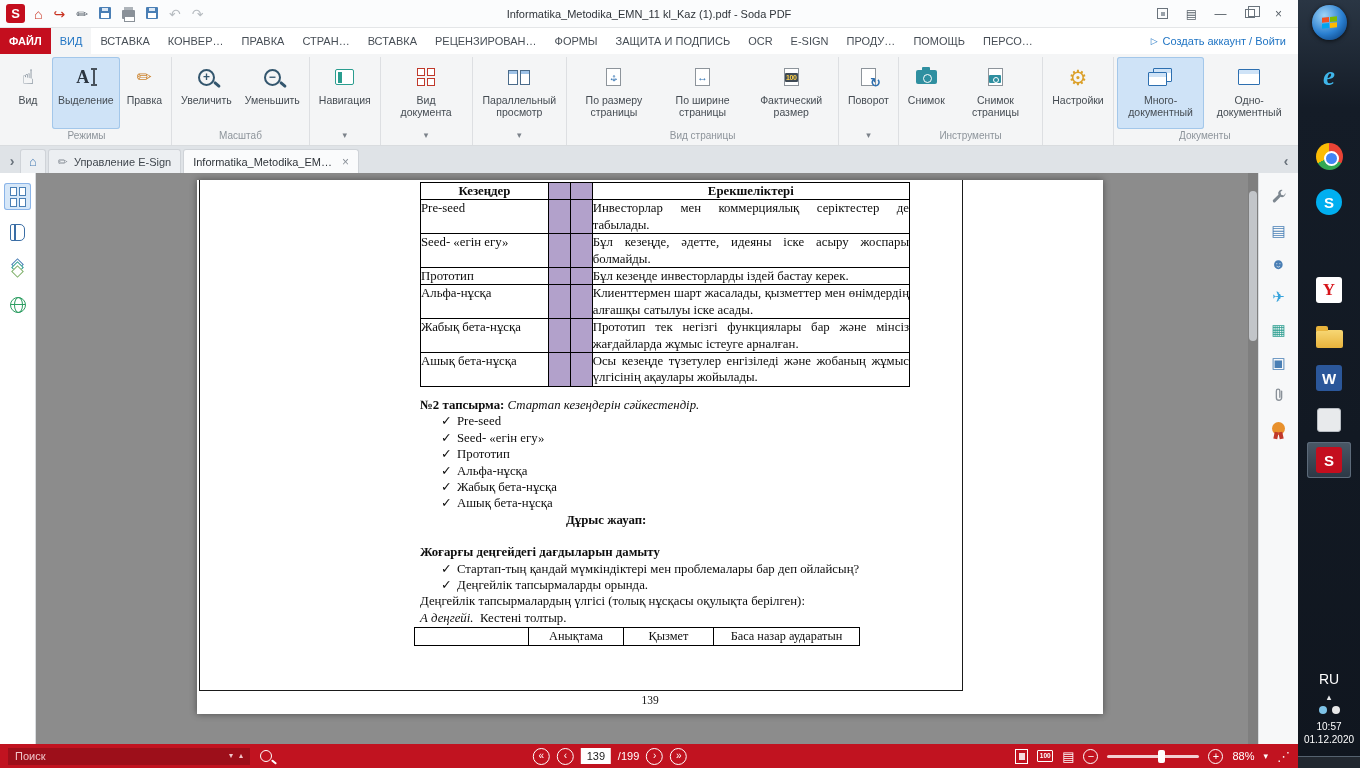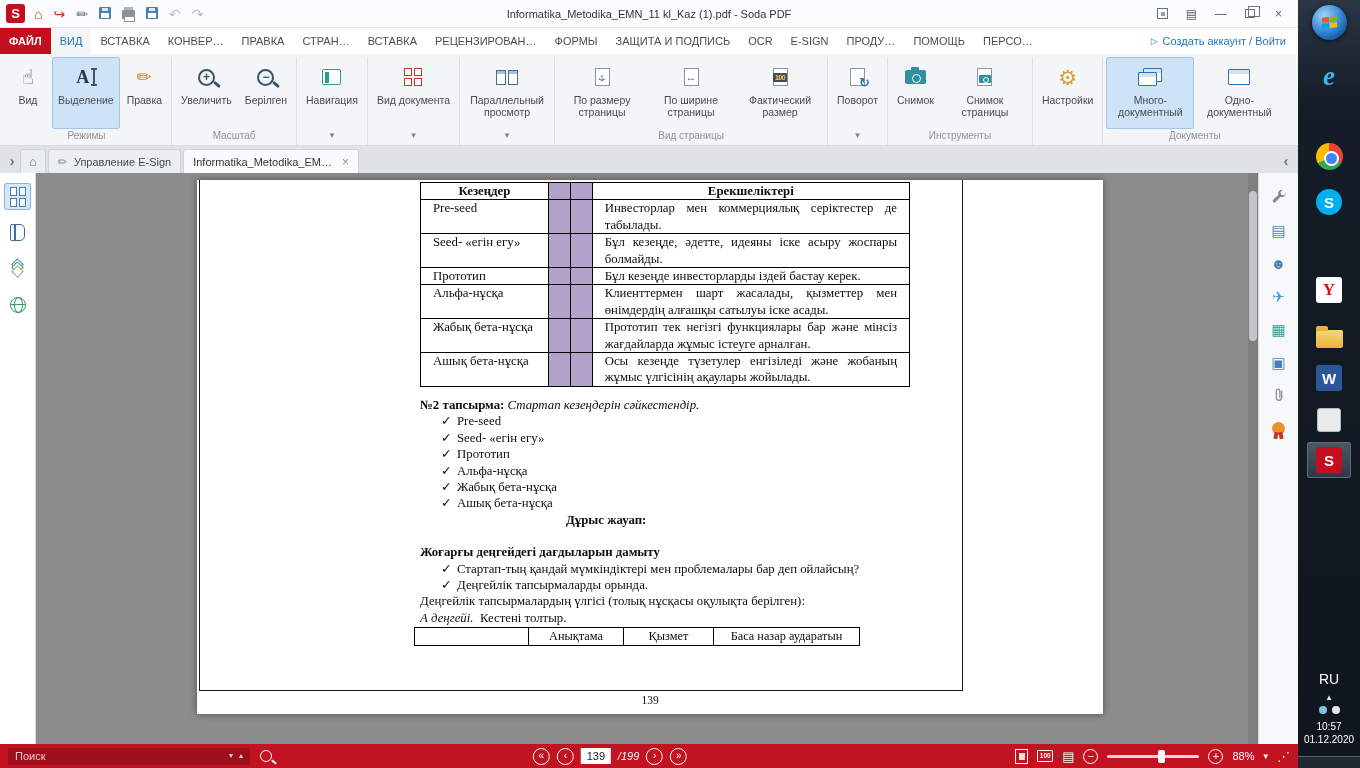--- a/index.html
+++ b/index.html
@@ -122,21 +122,21 @@
 
   
   .pdf-page{position:absolute;left:161px;top:7px;width:906px;height:534px;background:#fff;box-shadow:0 0 7px rgba(0,0,0,.45);}
   .ovl{position:absolute;top:0;width:1px;height:511px;background:#1a1a1a;}
   .ovl.l{left:2px;}
   .ovl.r{left:765px;}
   .ohl{position:absolute;top:510px;left:2px;width:764px;height:1px;background:#1a1a1a;}
   .page-num{position:absolute;top:514px;left:0;width:100%;text-align:center;font-size:11.5px;font-family:"Liberation Serif","DejaVu Serif",serif;color:#111;}
   .pcontent{position:absolute;left:223px;top:2px;width:537px;font-family:"Liberation Serif","DejaVu Serif",serif;font-size:12.8px;line-height:16.4px;color:#0d0d0d;}
   table.stages{border-collapse:collapse;width:490px;}
-  .stages td{border:1px solid #000;padding:0 12px;vertical-align:top;}
+  .stages td{border:1px solid #000;padding:0 0;vertical-align:top;}
   .stages .c1{width:128px;}
   .stages .p{width:22px;background:#b2a1cb;padding:0;}
   .stages .c4{width:318px;text-align:justify;}
   .stages tr.head td{text-align:center;font-weight:bold;}
   .task{margin-top:10px;}
   .task b{font-weight:bold;}
   .task i{}
   .intro{text-align:justify;}
   .intro i{font-style:italic;}
   ul.checks{list-style:none;padding-left:21px;margin:0;}
@@ -153,21 +153,21 @@
   .btm .b3{width:146px;}
 
   
   .statusbar{height:24px;background:#c11320;display:flex;align-items:center;color:#fff;padding:0 8px;gap:10px;position:relative;flex:0 0 auto;}
   .sb-search{width:242px;height:17px;background:#9d0f1a;display:flex;align-items:center;padding:0 7px;font-size:11px;color:#f0c6ca;gap:6px;}
   .sb-ph{flex:1;}
   .sb-chev{font-size:8px;color:#f0c6ca;line-height:1;}
   .sb-nav{position:absolute;left:47%;transform:translateX(-50%);display:flex;align-items:center;gap:7px;}
   .ncirc{width:17px;height:17px;border:1.3px solid #fff;border-radius:50%;display:flex;align-items:center;justify-content:center;font-size:10px;line-height:1;color:#fff;}
   .pg-box{min-width:30px;height:16px;background:#fff;color:#222;font-size:11px;display:flex;align-items:center;justify-content:center;padding:0 4px;}
-  .pg-total{font-size:11px;font-style:italic;}
+  .pg-total{font-size:11px;}
   .sb-zoom{margin-left:auto;display:flex;align-items:center;gap:9px;}
   .ico-fitpage{width:13px;height:15px;border:1.3px solid #fff;position:relative;display:inline-block;}
   .ico-fitpage::before{content:"";position:absolute;inset:3px 2.5px;background:rgba(255,255,255,.85);}
   .ico-100w{border:1px solid #fff;font-size:6.5px;font-weight:bold;padding:1.5px 1.5px;line-height:1;color:#fff;border-radius:1px;}
   .sb-pages{font-size:13px;line-height:1;color:#fff;}
   .zcirc{width:15px;height:15px;border:1.2px solid #fff;border-radius:50%;display:flex;align-items:center;justify-content:center;font-size:11px;line-height:1;color:#fff;}
   .ztrack{width:92px;height:3px;background:rgba(255,255,255,.8);position:relative;border-radius:2px;}
   .zthumb{position:absolute;left:55%;top:-5px;width:7px;height:13px;background:#fff;border-radius:2px;}
   .zval{font-size:11px;}
   .zcaret{font-size:9px;}
@@ -292,21 +292,21 @@
               </span>
             </span>
           <span class="blabel">Увеличить</span>
         </div>
         <div class="rbtn">
           <span class="icon-box">
               <span class="mag">
                 <span class="sign">−</span>
               </span>
             </span>
-          <span class="blabel">Берілген</span>
+          <span class="blabel">Уменьшить</span>
         </div>
       </div>
       <div class="rlabel">Масштаб</div>
     </div>
 
     <div class="rgroup">
       <div class="rbuttons">
         <div class="rbtn">
           <span class="icon-box">
               <span class="ico-nav"></span>

